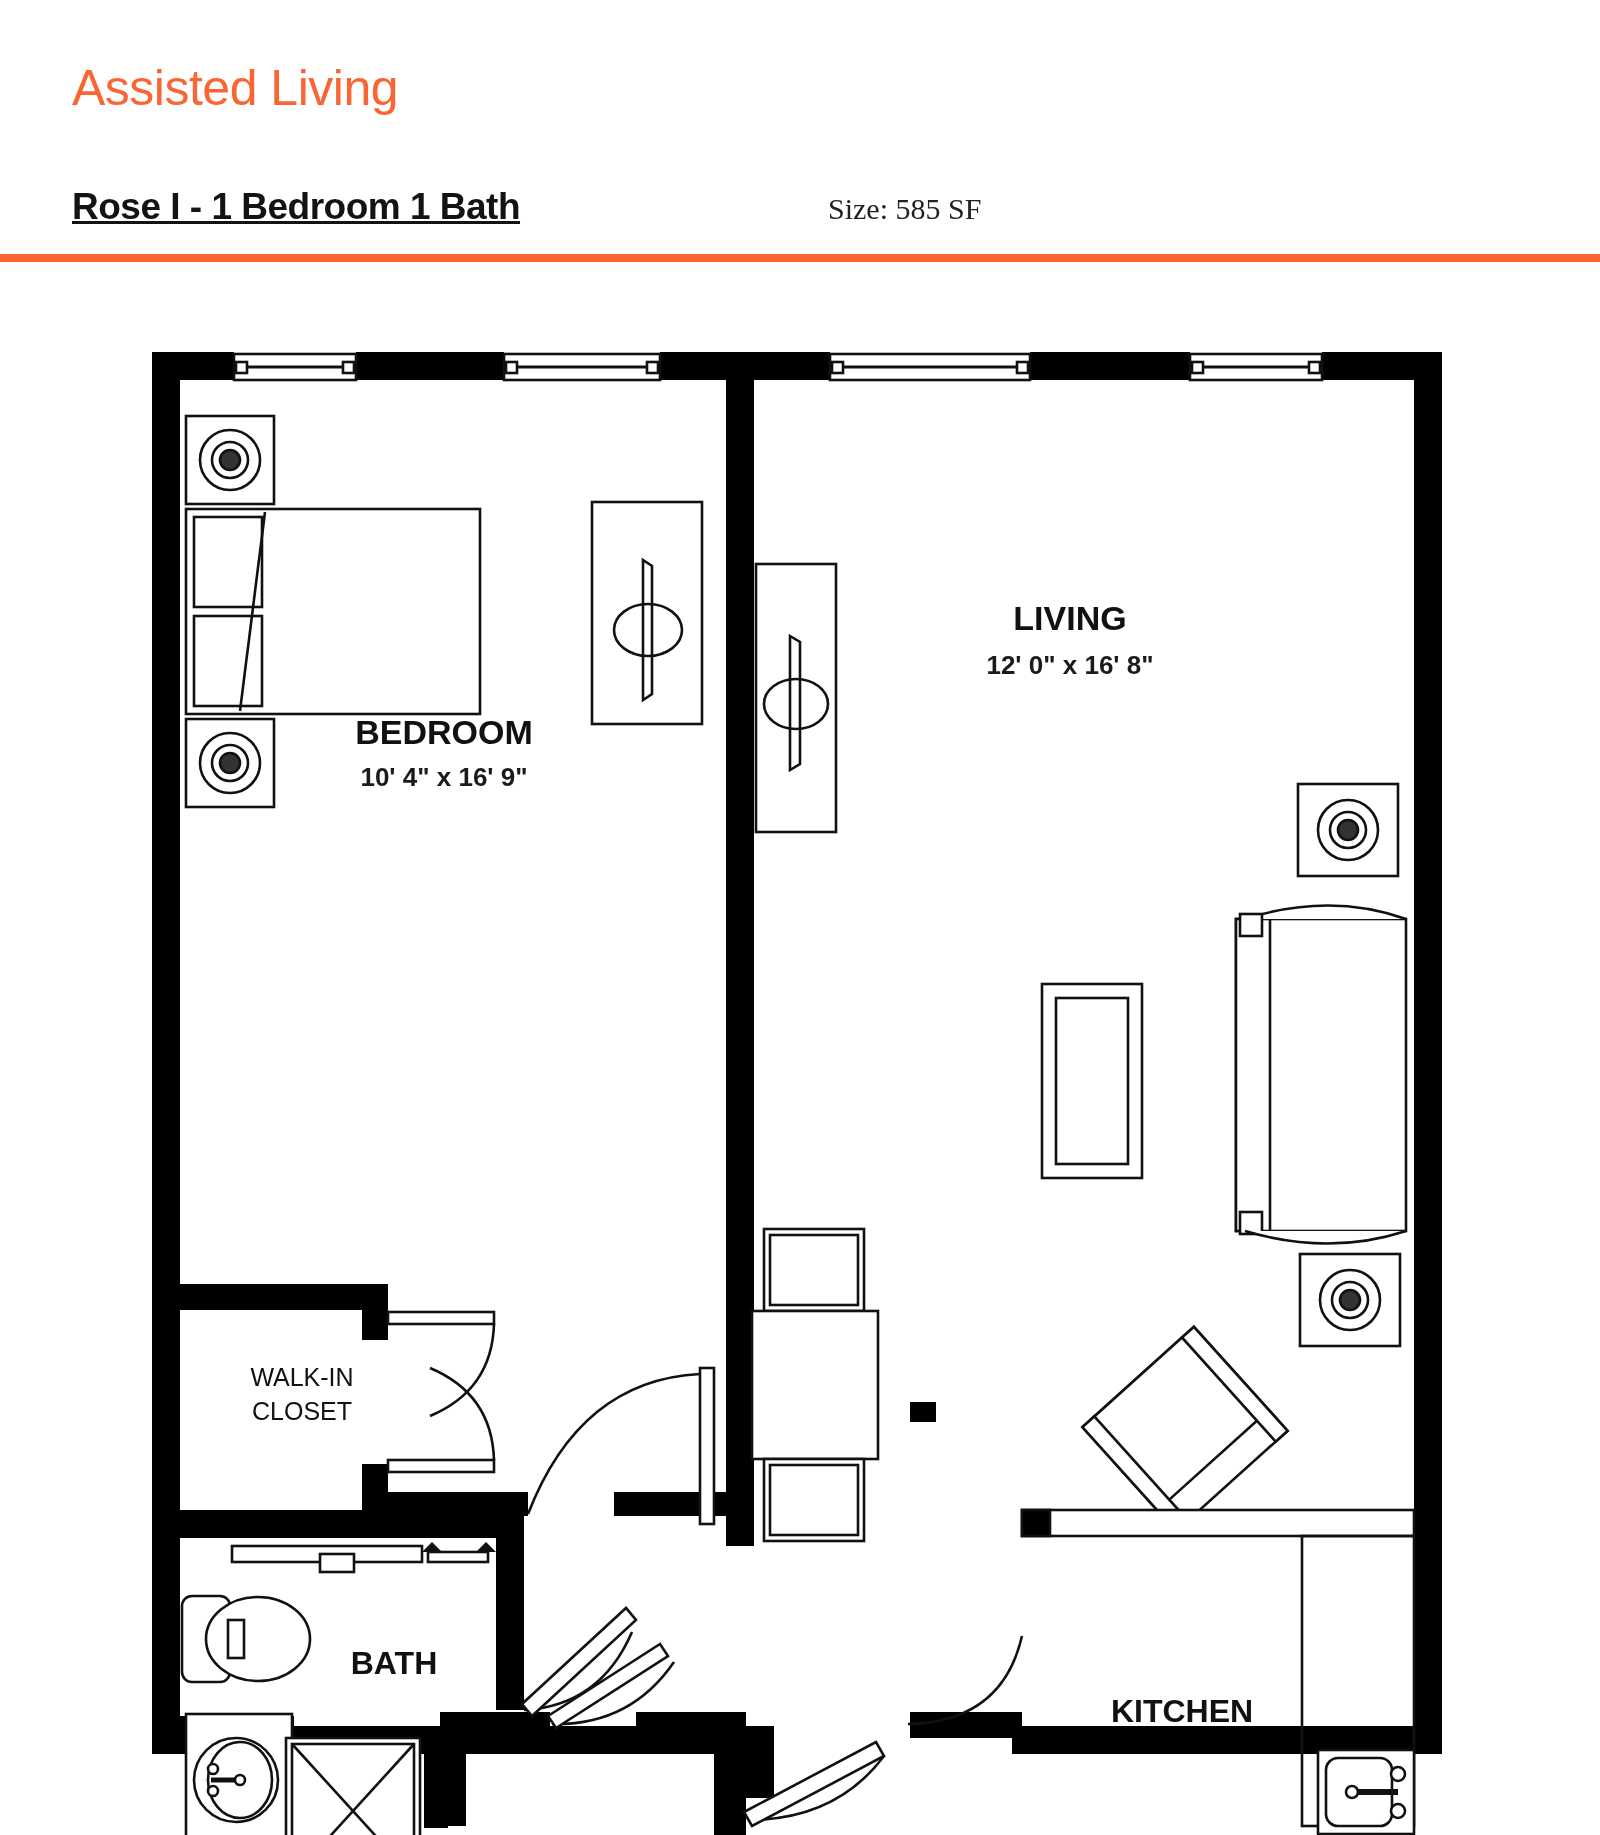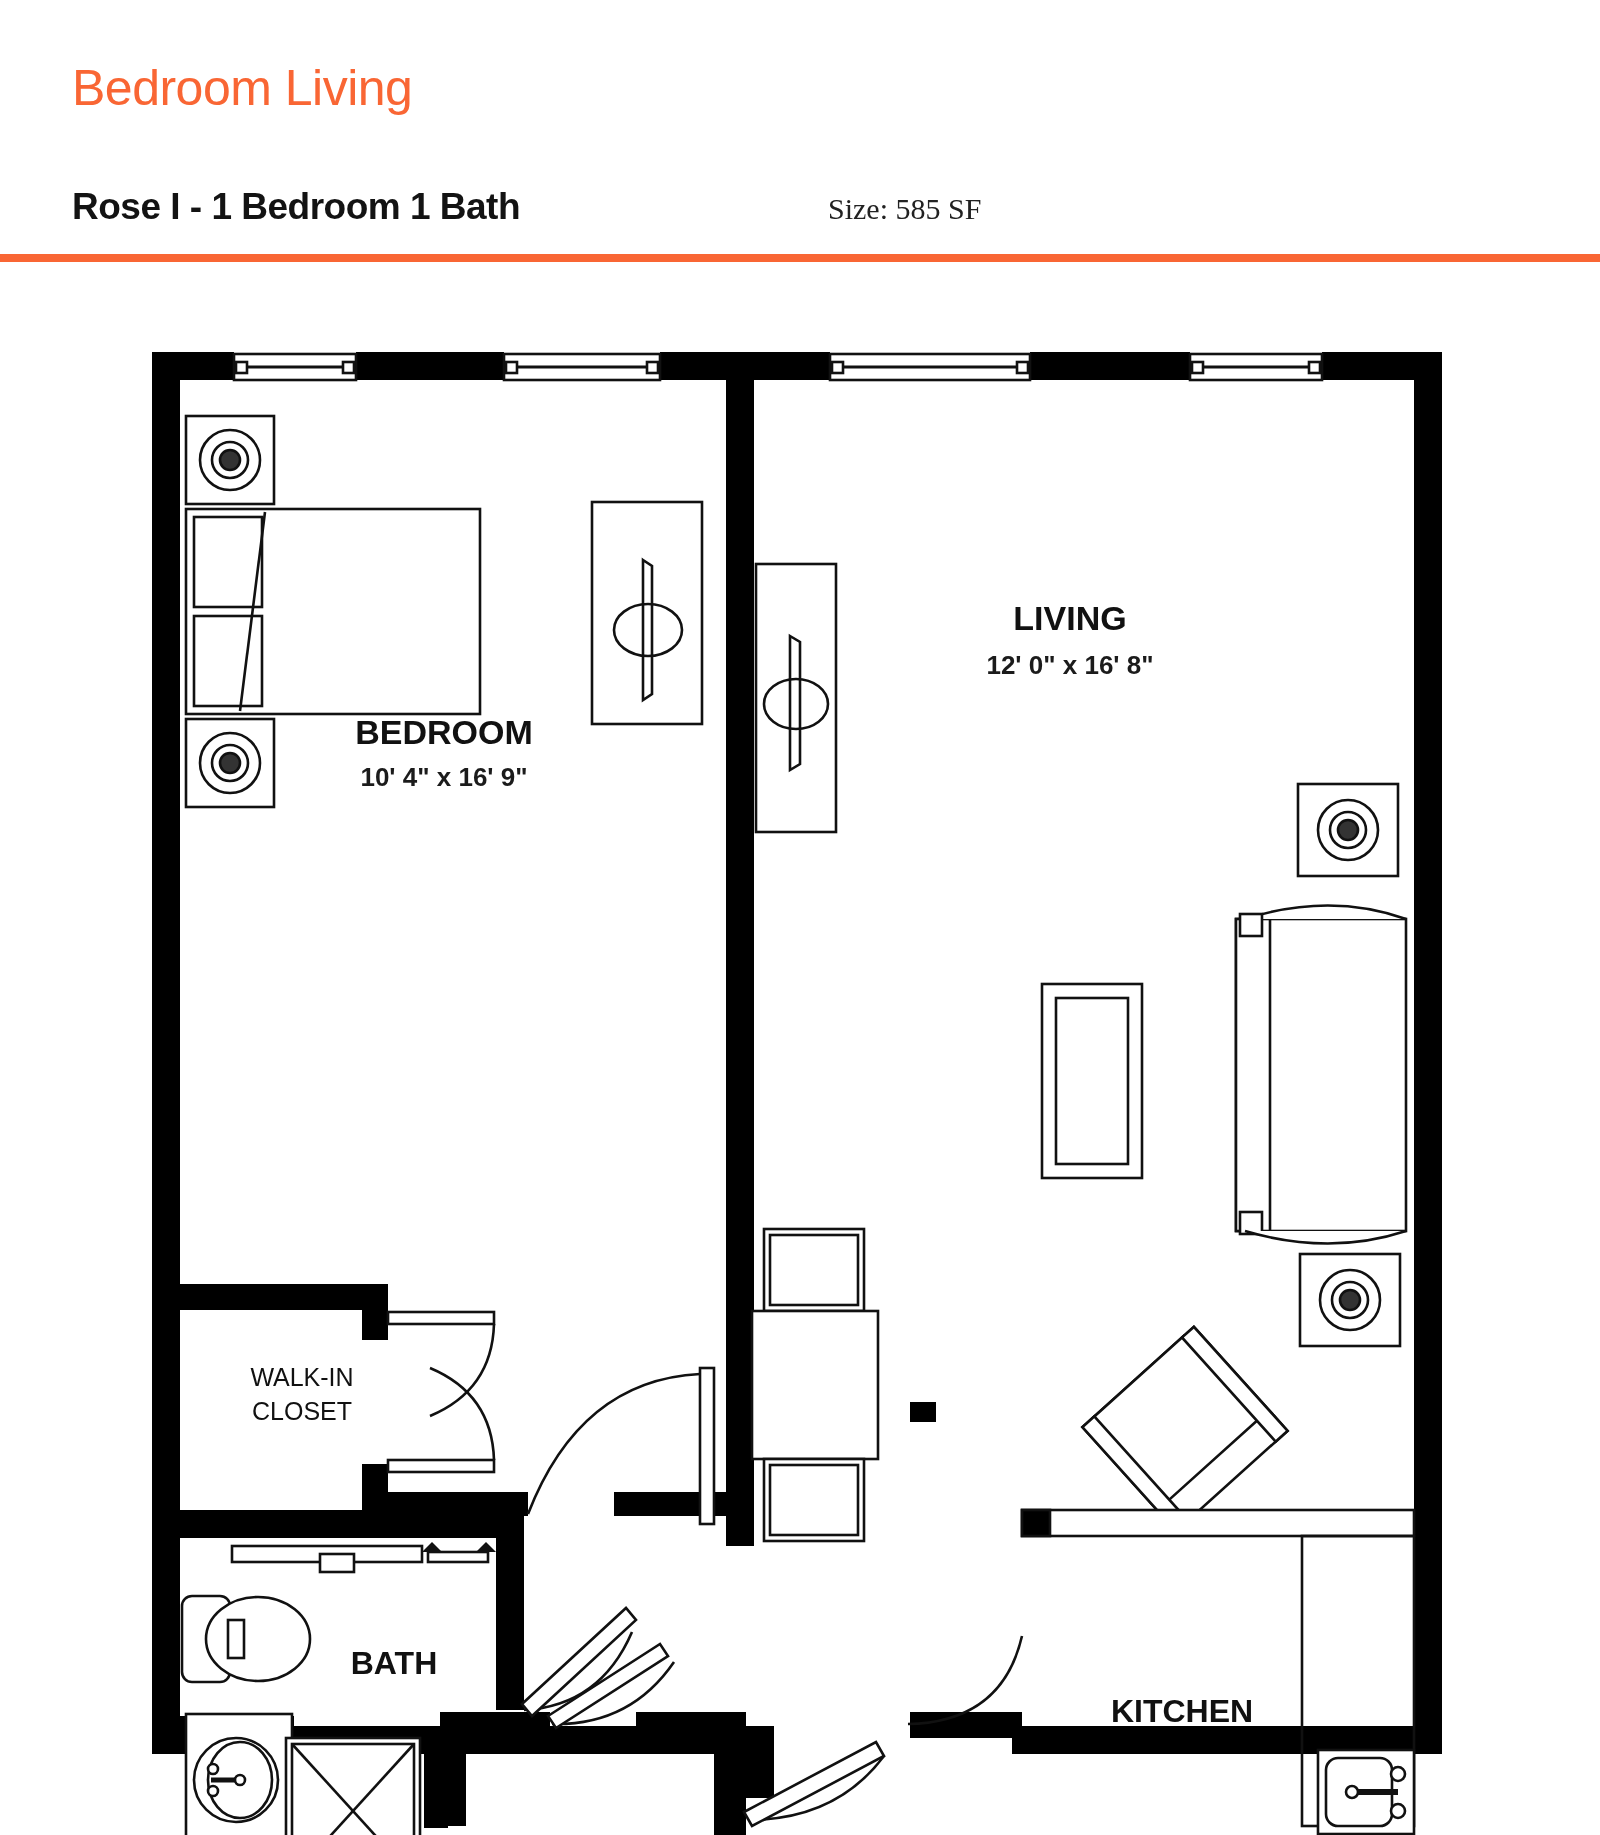--- a/index.html
+++ b/index.html
@@ -40,20 +40,21 @@
   }
   .plan-title {
     position: absolute;
     left: 72px;
     top: 186px;
     font-size: 37px;
     font-weight: bold;
     color: #131313;
     letter-spacing: -0.5px;
     white-space: nowrap;
+    text-decoration: underline;
   }
   .plan-size {
     position: absolute;
     left: 828px;
     top: 192px;
     font-size: 30px;
     font-weight: 400;
     color: #222222;
     letter-spacing: 0px;
     white-space: nowrap;
@@ -95,21 +96,21 @@
     font-weight: 400;
     fill: #111111;
   }
 </style>
 </head>
 <body>
 
 <div class="page">
 
   <div class="header">
-    <div class="category-title">Bedroom Living</div>
+    <div class="category-title">Assisted Living</div>
     <div class="plan-title">Rose I - 1 Bedroom 1 Bath</div>
     <div class="plan-size">Size: 585 SF</div>
     <div class="header-rule"></div>
   </div>
 
   <div class="plan-wrap">
     <svg class="plan-svg" viewBox="0 0 1600 1571" xmlns="http://www.w3.org/2000/svg">
 
       <g fill="#000000">
 

